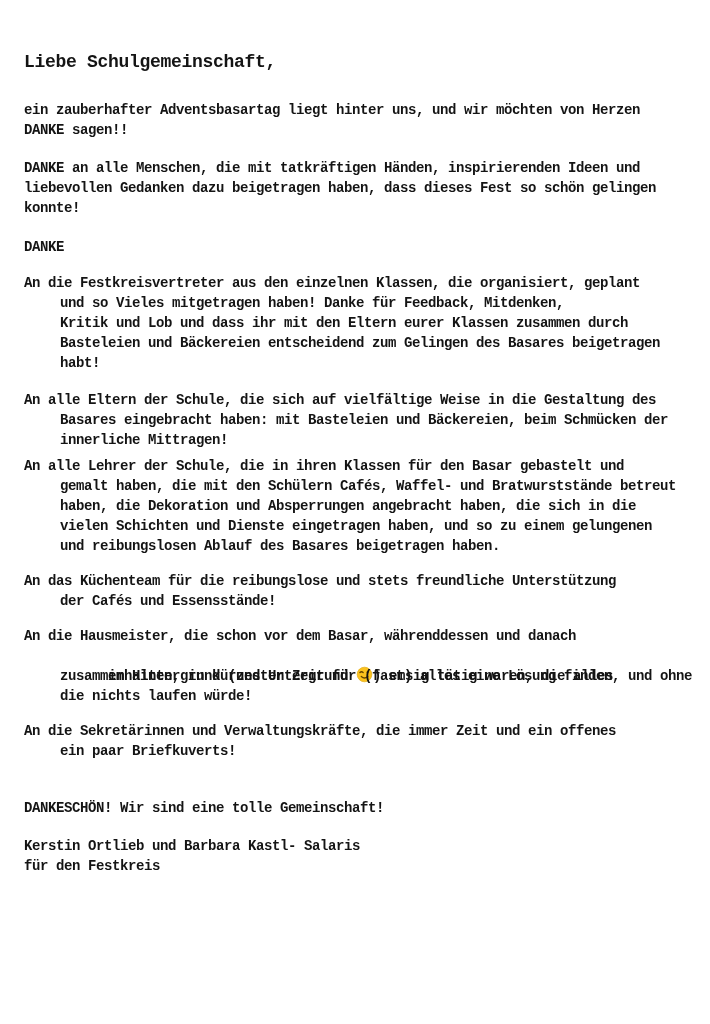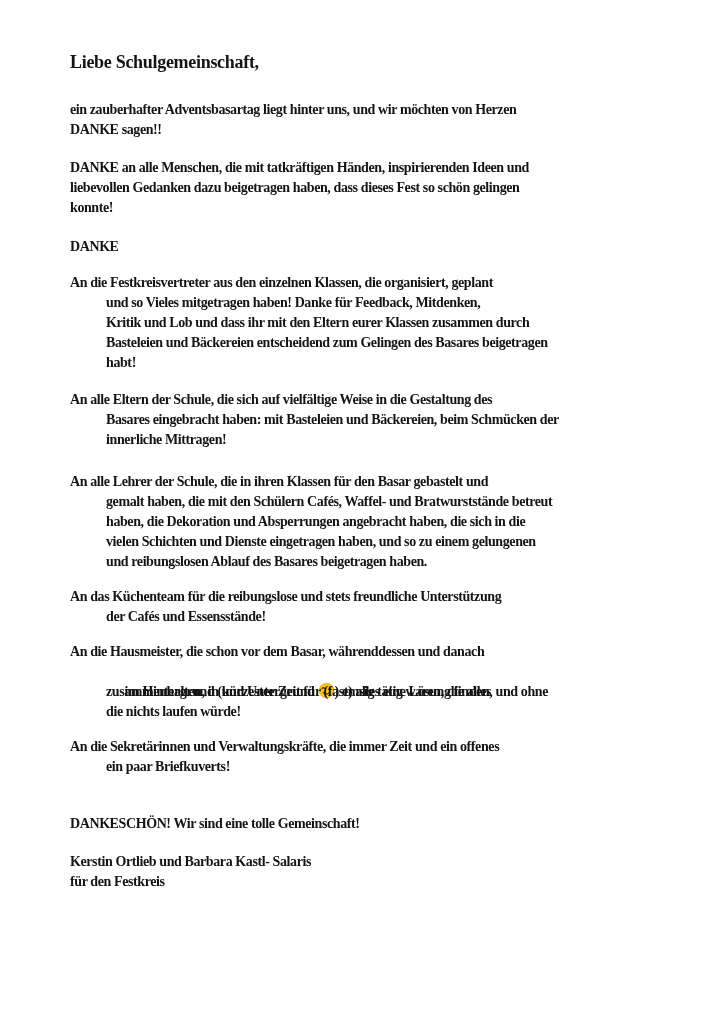--- a/index.html
+++ b/index.html
@@ -2,23 +2,23 @@
 <html><head>
 <meta charset="utf-8">
 <style>
   html, body { margin: 0; padding: 0; background: #ffffff; }
   .page {
     position: relative;
     width: 710px;
     height: 1024px;
     background: #ffffff;
     box-sizing: border-box;
-    padding: 50px 30px 0 70px;
+    padding: 50px 30px 0 24px;
     overflow: hidden;
-    font-family: Liberation Serif, serif;
+    font-family: Liberation Mono, monospace;
     font-weight: 700;
     font-size: 14px;
     line-height: 20px;
     color: #141414;
     letter-spacing: -0.4px;
   }
   .heading {
     margin: 0 0 26px 0;
     font-size: 18px;
     line-height: 24px;
@@ -61,21 +61,21 @@
   </div>
 
   <div class="para" style="margin-bottom:17px">
     <div class="line">An die Festkreisvertreter aus den einzelnen Klassen, die organisiert, geplant</div>
     <div class="line indent">und so Vieles mitgetragen haben! Danke für Feedback, Mitdenken,</div>
     <div class="line indent">Kritik und Lob und dass ihr mit den Eltern eurer Klassen zusammen durch</div>
     <div class="line indent">Basteleien und Bäckereien entscheidend zum Gelingen des Basares beigetragen</div>
     <div class="line indent">habt!</div>
   </div>
 
-  <div class="para" style="margin-bottom:22px">
+  <div class="para" style="margin-bottom:6px">
     <div class="line">An alle Eltern der Schule, die sich auf vielfältige Weise in die Gestaltung des</div>
     <div class="line indent">Basares eingebracht haben: mit Basteleien und Bäckereien, beim Schmücken der</div>
     <div class="line indent">innerliche Mittragen!</div>
   </div>
 
   <div class="para" style="margin-bottom:15px">
     <div class="line">An alle Lehrer der Schule, die in ihren Klassen für den Basar gebastelt und</div>
     <div class="line indent">gemalt haben, die mit den Schülern Cafés, Waffel- und Bratwurststände betreut</div>
     <div class="line indent">haben, die Dekoration und Absperrungen angebracht haben, die sich in die</div>
     <div class="line indent">vielen Schichten und Dienste eingetragen haben, und so zu einem gelungenen</div>

